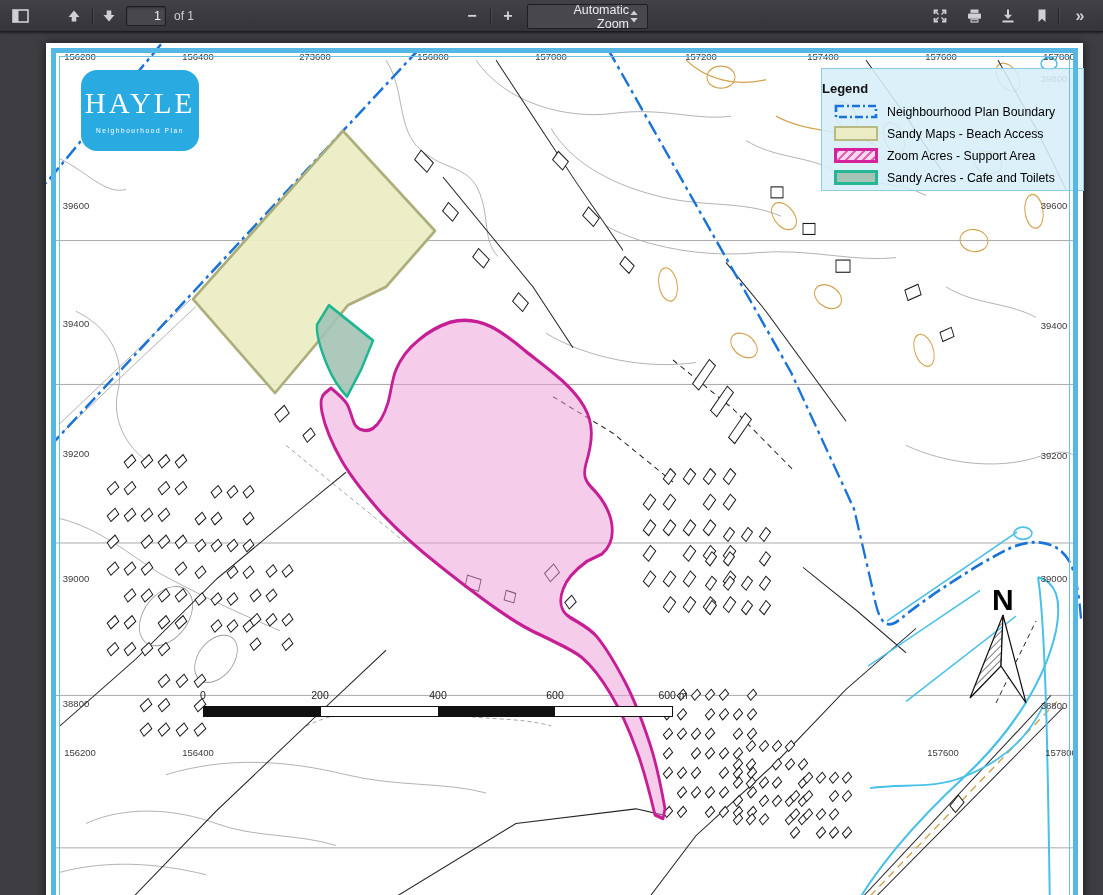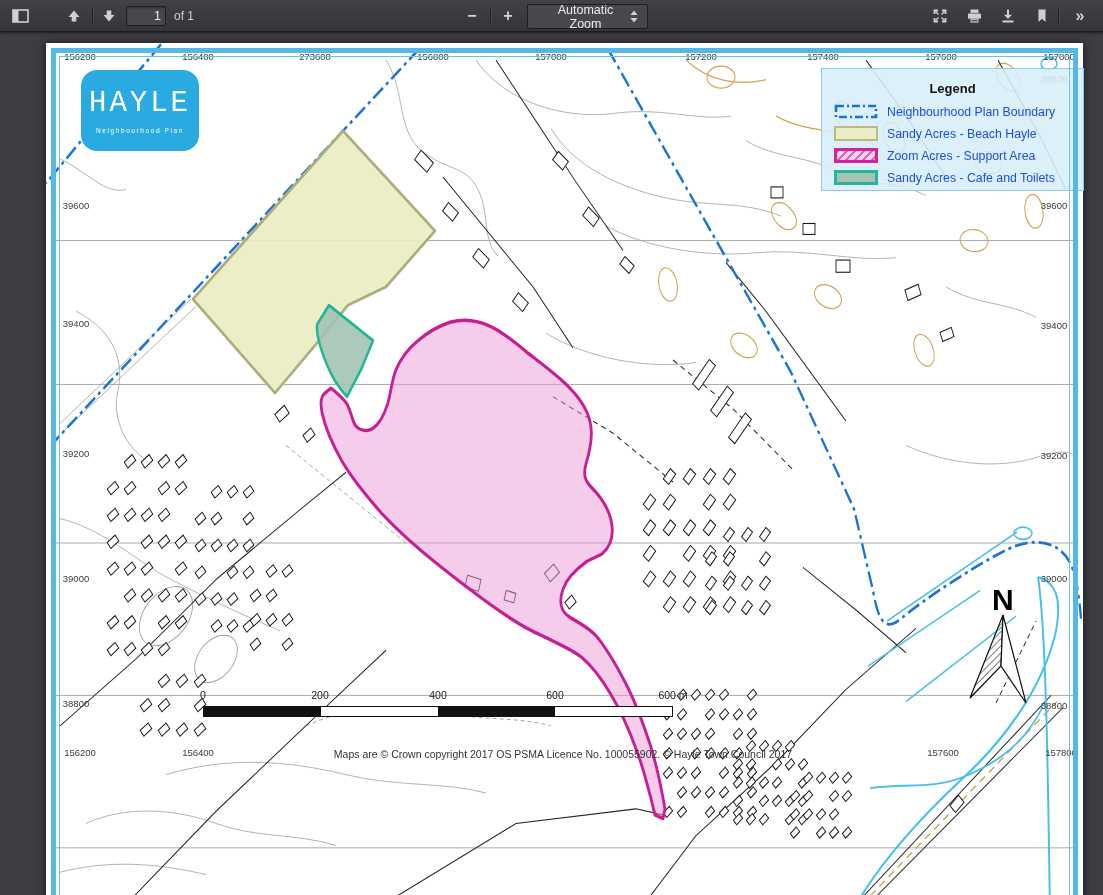--- a/index.html
+++ b/index.html
@@ -19,54 +19,54 @@
     box-shadow:1px 0 0 rgba(255,255,255,.07); }
   .pageinput { position:absolute; left:126px; top:6px; width:40px; height:20px;
     background:#47474d; border:1px solid #1f1f23; border-radius:2px; color:#f1f1f1;
     font-size:12.5px; text-align:right; padding-right:4px; outline:none;
     box-shadow:inset 0 1px 2px rgba(0,0,0,.35); font-family:"Liberation Sans",sans-serif; }
   .tb-text { position:absolute; color:#cfcfd3; font-size:12px; top:9px; }
   .tb-sign { color:#d6d6da; font-size:16px; font-weight:bold; line-height:1; }
   .zoomsel { position:absolute; left:527px; top:4px; width:121px; height:25px;
     background:#47474d; border:1px solid #1f1f23; border-radius:2px; color:#ececef;
     font-size:12.5px; display:flex; align-items:center; padding:0 8px 0 14px; }
-  .zoomsel .zlabel { flex:1; text-align:center; }
+  .zoomsel .zlabel { flex:1; text-align:right; }
   .more { color:#d2d2d7; font-size:16px; font-weight:bold; }
 
   
   .viewer { position:absolute; left:0; top:32px; width:1103px; height:863px;
     background:#3d3d42; }
   .page { position:absolute; left:46px; top:11px; width:1037px; height:889px;
     background:#ffffff; box-shadow:0 1px 10px rgba(0,0,0,.6); }
   .frame1 { position:absolute; inset:5px; border:5px solid #54b7e4; pointer-events:none; z-index:30; }
   .frame2 { position:absolute; inset:13px; border:1px solid #6fc0e6; pointer-events:none; z-index:30; }
   #map-art { position:absolute; inset:0; width:100%; height:100%; }
 
   .ml { position:absolute; font-size:9.5px; color:#3a3a3a; white-space:nowrap;
     transform:translate(-50%,-50%); z-index:5; }
 
   
   .logo { position:absolute; left:35px; top:27px; width:118px; height:81px;
     background:#29abe2; border-radius:16px; z-index:20; text-align:center; color:#fff; }
-  .logo .big { font-family:Liberation Mono, monospace; font-size:29px; letter-spacing:3px;
+  .logo .big { font-family:Liberation Serif, serif; font-size:29px; letter-spacing:3px;
     margin-top:17px; }
   .logo .small { font-size:6.5px; letter-spacing:1.6px; margin-top:7px; }
 
   
   .legend { position:absolute; left:775px; top:25px; width:263px; height:123px;
     background:rgba(214,238,248,.88); border:1px solid #8fcbe6; z-index:20; }
-  .lg-title { position:absolute; top:12px; left:0; right:0; text-align:center;
+  .lg-title { position:absolute; top:12px; left:0; right:0; text-align:left;
     font-weight:bold; font-size:13px; color:#111; }
   .lg-row { position:absolute; left:12px; height:17px; display:flex; align-items:center; }
   .sw { width:44px; height:15px; margin-right:9px; flex:none; }
   .sw2 { background:#eaedc3; border:2px solid #b9ba83; }
   .sw3 { background:repeating-linear-gradient(135deg,#e75fb9 0 2px,#f7d8ec 2px 6px);
          border:3px solid #d6219c; }
   .sw4 { background:#a5c4b7; border:3px solid #25b793; }
-  .lg-label { font-size:12.3px; color:#1d4ed8; white-space:nowrap; }
+  .lg-label { font-size:12.3px; color:#000000; white-space:nowrap; }
 
   
   .scalebar { position:absolute; left:157px; top:663px; width:470px; height:11px;
     border:1px solid #111; display:flex; z-index:10; background:#fff; }
   .sb-seg { height:100%; flex:1; }
   .sb-b { background:#111; } .sb-w { background:#fff; }
   .sb-label { position:absolute; top:646px; font-size:10.5px; color:#222;
     transform:translate(-50%,0); z-index:10; }
 
   .copyright { position:absolute; left:197px; top:705px; width:640px; text-align:center;
@@ -476,21 +476,21 @@
     <div class="legend">
       <div class="lg-title">Legend</div>
       <div class="lg-row" style="top:34px">
         <svg class="sw" viewBox="0 0 44 15">
           <rect x="2" y="2" width="40" height="11" fill="none" stroke="#1a73d6" stroke-width="2.6" stroke-dasharray="8 3 2 3"></rect>
         </svg>
         <span class="lg-label">Neighbourhood Plan Boundary</span>
       </div>
       <div class="lg-row" style="top:56px">
         <span class="sw sw2"></span>
-        <span class="lg-label">Sandy Acres - Beach Hayle</span>
+        <span class="lg-label">Sandy Maps - Beach Access</span>
       </div>
       <div class="lg-row" style="top:78px">
         <span class="sw sw3"></span>
         <span class="lg-label">Zoom Acres - Support Area</span>
       </div>
       <div class="lg-row" style="top:100px">
         <span class="sw sw4"></span>
         <span class="lg-label">Sandy Acres - Cafe and Toilets</span>
       </div>
     </div>
@@ -514,18 +514,17 @@
     <span class="sb-label" style="left:392px">400</span>
     <span class="sb-label" style="left:509px">600</span>
     <span class="sb-label" style="left:627px">600 m</span>
     <div class="scalebar">
       <span class="sb-seg sb-b"></span>
       <span class="sb-seg sb-w"></span>
       <span class="sb-seg sb-b"></span>
       <span class="sb-seg sb-w"></span>
     </div>
 
-    <div class="copyright">Maps are © Crown copyright 2017 OS PSMA Licence No. 100055902. © Hayle Town Council 2017</div>
 
     <div class="frame1"></div>
     <div class="frame2"></div>
   </div>
 </div>
 
 </body></html>

